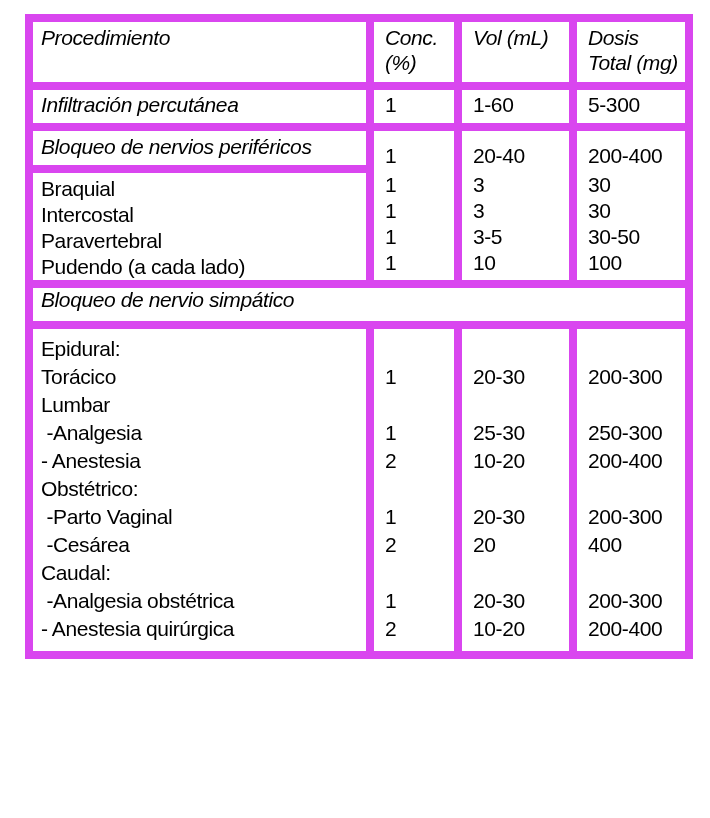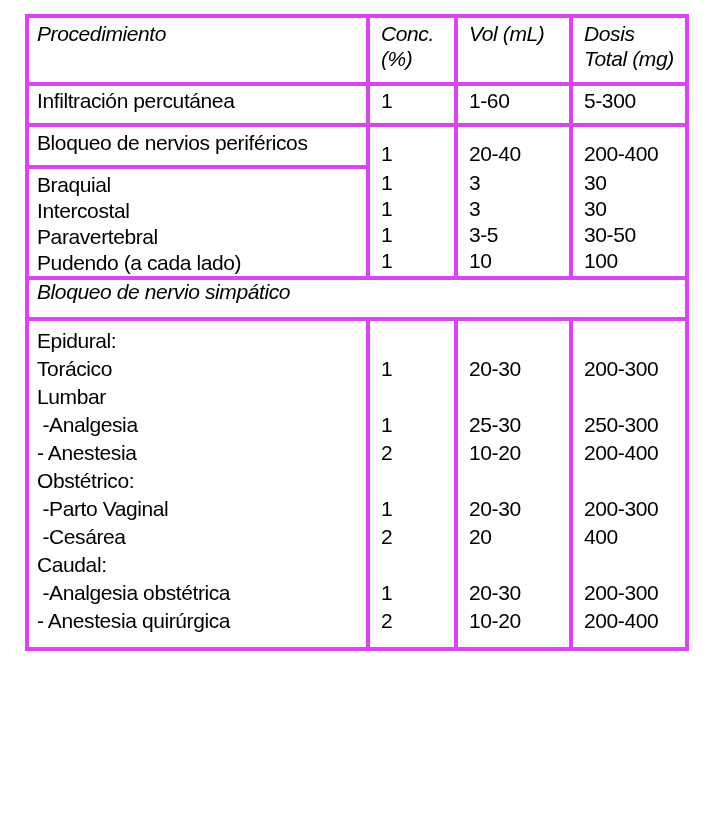--- a/index.html
+++ b/index.html
@@ -20,29 +20,29 @@
     border: 3px solid #000;
     font-size: 21px;
     letter-spacing: -0.4px;
   }
   col.c-proc  { width: 341px; }
   col.c-conc  { width: 88px;  }
   col.c-vol   { width: 115px; }
   col.c-dosis { width: 116px; }
 
   th, td {
-    border: 4px solid #d946ef;
+    border: 8px solid #d946ef;
     padding: 0;
     vertical-align: top;
     text-align: left;
     font-weight: normal;
   }
   .proc { padding-left: 8px; }
   .val  { padding-left: 11px; }
-  .italic { }
+  .italic { font-style: italic; }
 
   .r-header th {
     height: 68px;
     padding-top: 3px;
     font-style: italic;
     line-height: 1.2;
     white-space: pre-line;
   }
   .r-header th.proc { padding-left: 8px; }
   .r-header th.val  { padding-left: 11px; }

